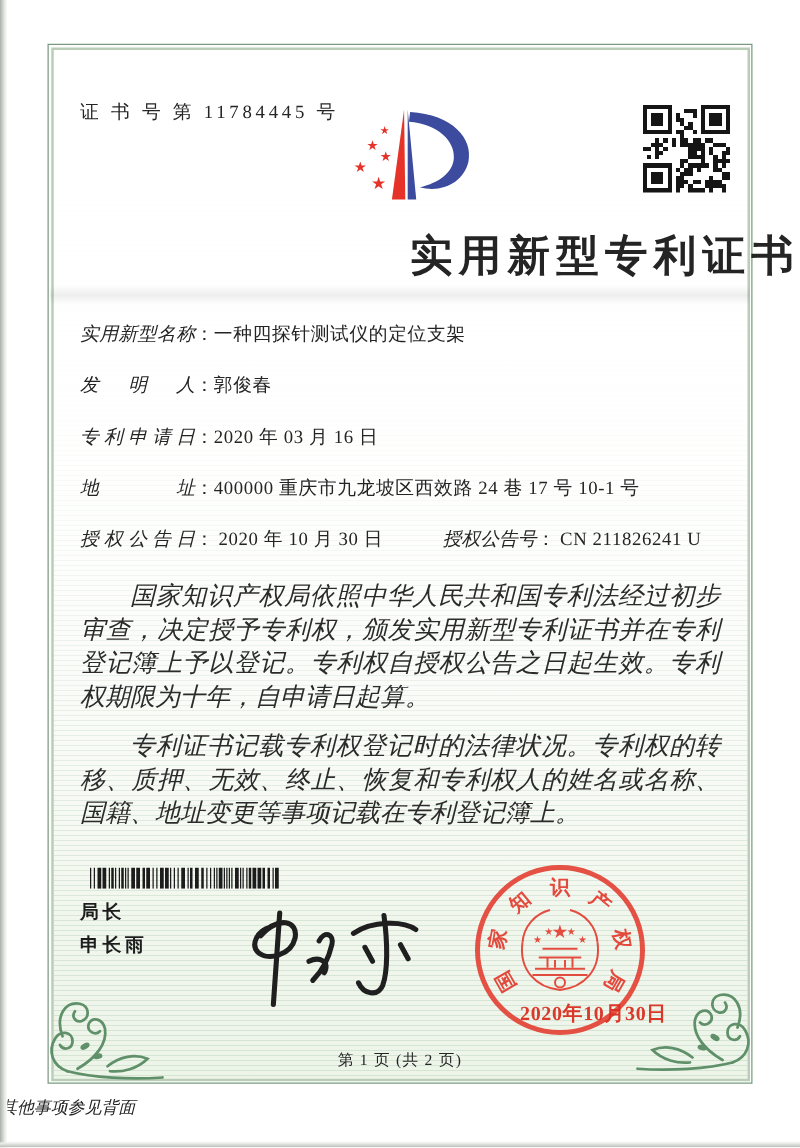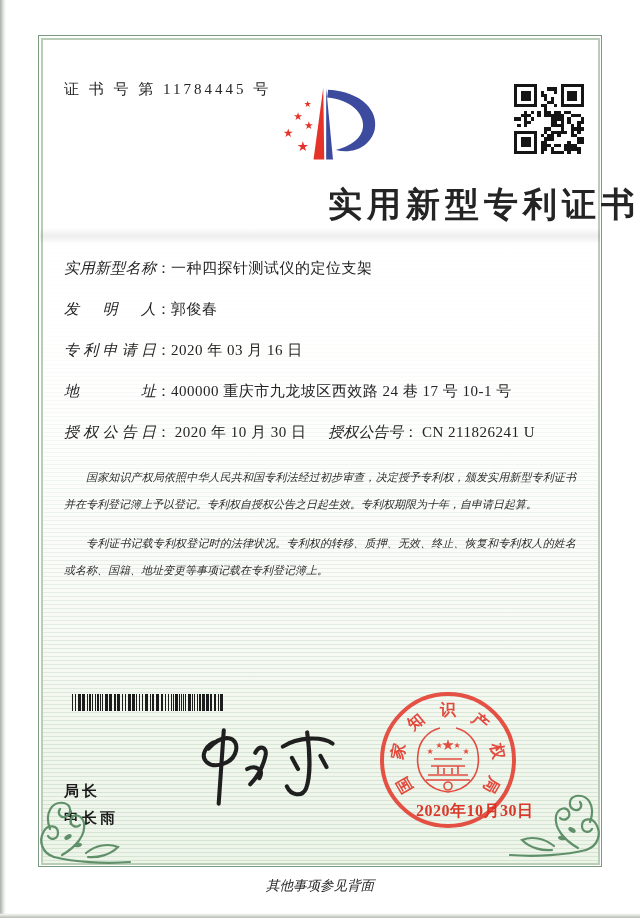--- a/index.html
+++ b/index.html
@@ -27,50 +27,50 @@
 
   .cert-no{position:absolute;left:64px;top:80px;font-size:15px;letter-spacing:3px;z-index:2;}
   .logo{position:absolute;left:256px;top:78px;width:152px;height:102px;z-index:2;}
   .qr{position:absolute;left:514px;top:84px;width:70px;height:70px;z-index:2;}
   .title{position:absolute;left:0;top:182px;width:100%;margin:0;text-align:right;
         font-size:34px;font-weight:600;letter-spacing:5px;z-index:2;}
 
   .body{position:absolute;left:64px;width:512px;top:259px;z-index:2;}
   .field-row{height:18px;line-height:18px;margin-bottom:23px;font-size:15px;white-space:nowrap;}
   .flabel{display:inline-block;width:92px;text-align:justify;text-align-last:justify;vertical-align:top;font-style:italic;}
-  .glabel2{width:auto;margin-left:18px;text-align-last:auto;}
+  .glabel2{width:auto;margin-left:44px;text-align-last:auto;}
   .colon{display:inline-block;}
   .fvalue{letter-spacing:.5px;}
-  .para{margin:12px 0 0 0;font-size:11px;line-height:27px;text-align:justify;
+  .para{margin:12px 0 0 0;font-size:20px;line-height:27px;text-align:justify;
         text-indent:2em;font-style:italic;color:#2b2b2b;}
   .para:first-of-type{margin-top:10px;}
 
   .barcode{position:absolute;left:72px;top:694px;width:153px;height:17px;z-index:2;}
-  .officer{position:absolute;left:64px;top:777px;z-index:2;
+  .officer{position:absolute;left:64px;top:716px;z-index:2;
         font-family:"Liberation Sans","DejaVu Sans",sans-serif;font-weight:600;
         font-size:15px;letter-spacing:3px;line-height:27px;color:#1c1c1c;}
   .signature{position:absolute;left:178px;top:726px;width:178px;height:82px;z-index:3;}
 
   .seal{position:absolute;left:380px;top:692px;width:136px;height:136px;box-sizing:border-box;
         border:4px solid rgba(226,58,44,.88);border-radius:50%;z-index:2;}
   .seal-ring{position:absolute;inset:0;}
   .seal-char{position:absolute;left:50%;top:50%;width:20px;height:20px;margin:-10px;
         display:flex;align-items:center;justify-content:center;font-size:16px;font-weight:700;
         color:rgba(226,58,44,.92);}
   .emblem{position:absolute;left:50%;top:50%;width:80px;height:80px;margin:-40px;}
   .seal-date{position:absolute;left:392px;top:801px;font-size:16px;font-weight:600;
         letter-spacing:.5px;color:rgba(217,45,32,.95);z-index:3;margin-left:24px;}
 
   .flourish{position:absolute;z-index:2;}
   .fl-left{left:34px;top:765px;width:100px;height:100px;}
   .fl-right{left:506px;top:752px;width:100px;height:112px;transform:scaleX(-1);}
 
   .page-num{position:absolute;left:0;top:840px;width:100%;text-align:center;
         font-size:12.5px;letter-spacing:1px;z-index:2;}
-  .back-note{position:absolute;left:0;top:877px;width:100%;text-align:center;
+  .back-note{position:absolute;left:0;top:877px;width:100%;
         font-size:13.5px;font-style:italic;z-index:2;}
 </style>
 </head>
 <body>
 
 <div class="page">
   <div class="frame-outer">
     <div class="frame-inner"></div>
   </div>
   <div class="fold-shadow"></div>
@@ -345,14 +345,15 @@
   <svg class="flourish fl-right" viewBox="0 0 100 100" fill="none" stroke="#5f9069" stroke-width="2.2" stroke-linecap="round">
     <path d="M96,97 C70,99 40,97 20,92"></path>
     <path d="M20,92 C8,88 4,76 10,66 C14,59 24,60 24,68 C24,74 17,76 14,71"></path>
     <path d="M16,64 C10,48 18,36 30,38 C38,40 38,50 31,52 C26,53 23,48 26,44"></path>
     <path d="M28,90 C42,82 52,70 50,58 C48,50 40,48 37,54 C35,60 42,64 46,60"></path>
     <path d="M52,88 C62,80 74,78 84,82 C76,90 64,93 54,92"></path>
     <ellipse cx="34" cy="72" rx="4" ry="2.2" fill="#5f9069" stroke="none" transform="rotate(-30 34 72)"></ellipse>
     <ellipse cx="44" cy="80" rx="4" ry="2.2" fill="#5f9069" stroke="none" transform="rotate(-10 44 80)"></ellipse>
   </svg>
 
+  <div class="page-num">第 1 页 (共 2 页)</div>
   <div class="back-note">其他事项参见背面</div>
 </div>
 
 </body></html>

